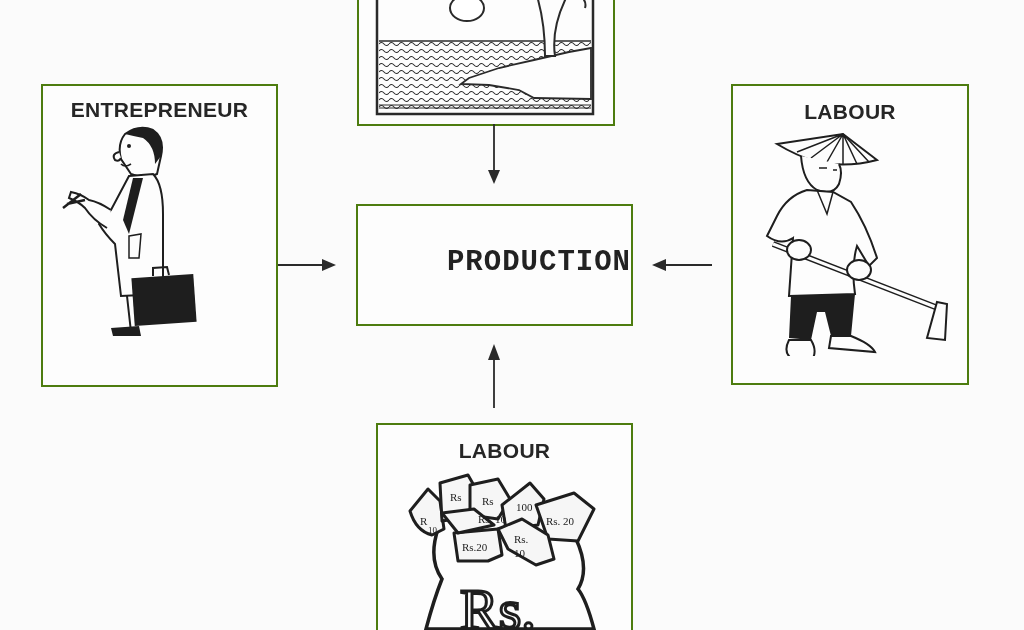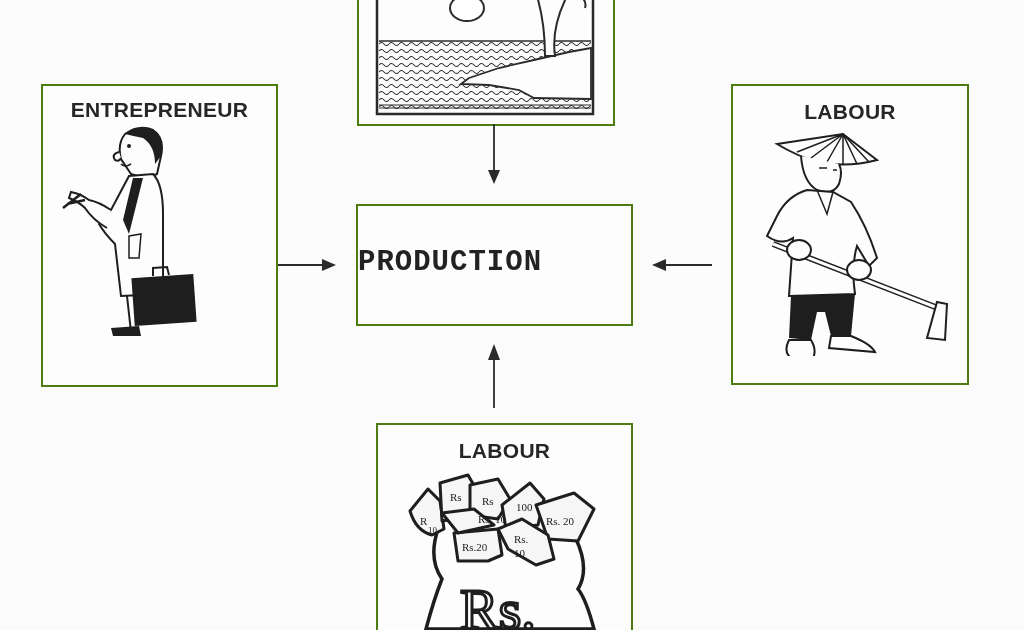--- a/index.html
+++ b/index.html
@@ -17,21 +17,21 @@
     font-family: "Liberation Sans", "DejaVu Sans", sans-serif;
     font-weight: bold; font-size: 21px; letter-spacing: 0.3px; color: #262626;
   }
   .illus { position: absolute; }
   #land-box { left: 357px; top: -4px; width: 258px; height: 130px; }
   #entre-box { left: 41px; top: 84px; width: 237px; height: 303px; }
   #labour-box { left: 731px; top: 84px; width: 238px; height: 301px; }
   #prod-box { left: 356px; top: 204px; width: 277px; height: 122px; }
   #capital-box { left: 376px; top: 423px; width: 257px; height: 230px; }
   #prod-label {
-    position: absolute; left: 0; right: 0; top: 40px; text-align: left;
+    position: absolute; left: 0; right: 0; top: 40px; text-align: right;
     font-family: "Liberation Mono", "DejaVu Sans Mono", monospace;
     font-weight: bold; font-size: 29px; letter-spacing: 1px; color: #222;
   }
   .arrow { position: absolute; }
 </style>
 </head>
 <body>
 
 <div class="box" id="land-box">
   <svg class="illus" width="254" height="126" viewBox="0 0 254 126" style="left:0;top:0">

